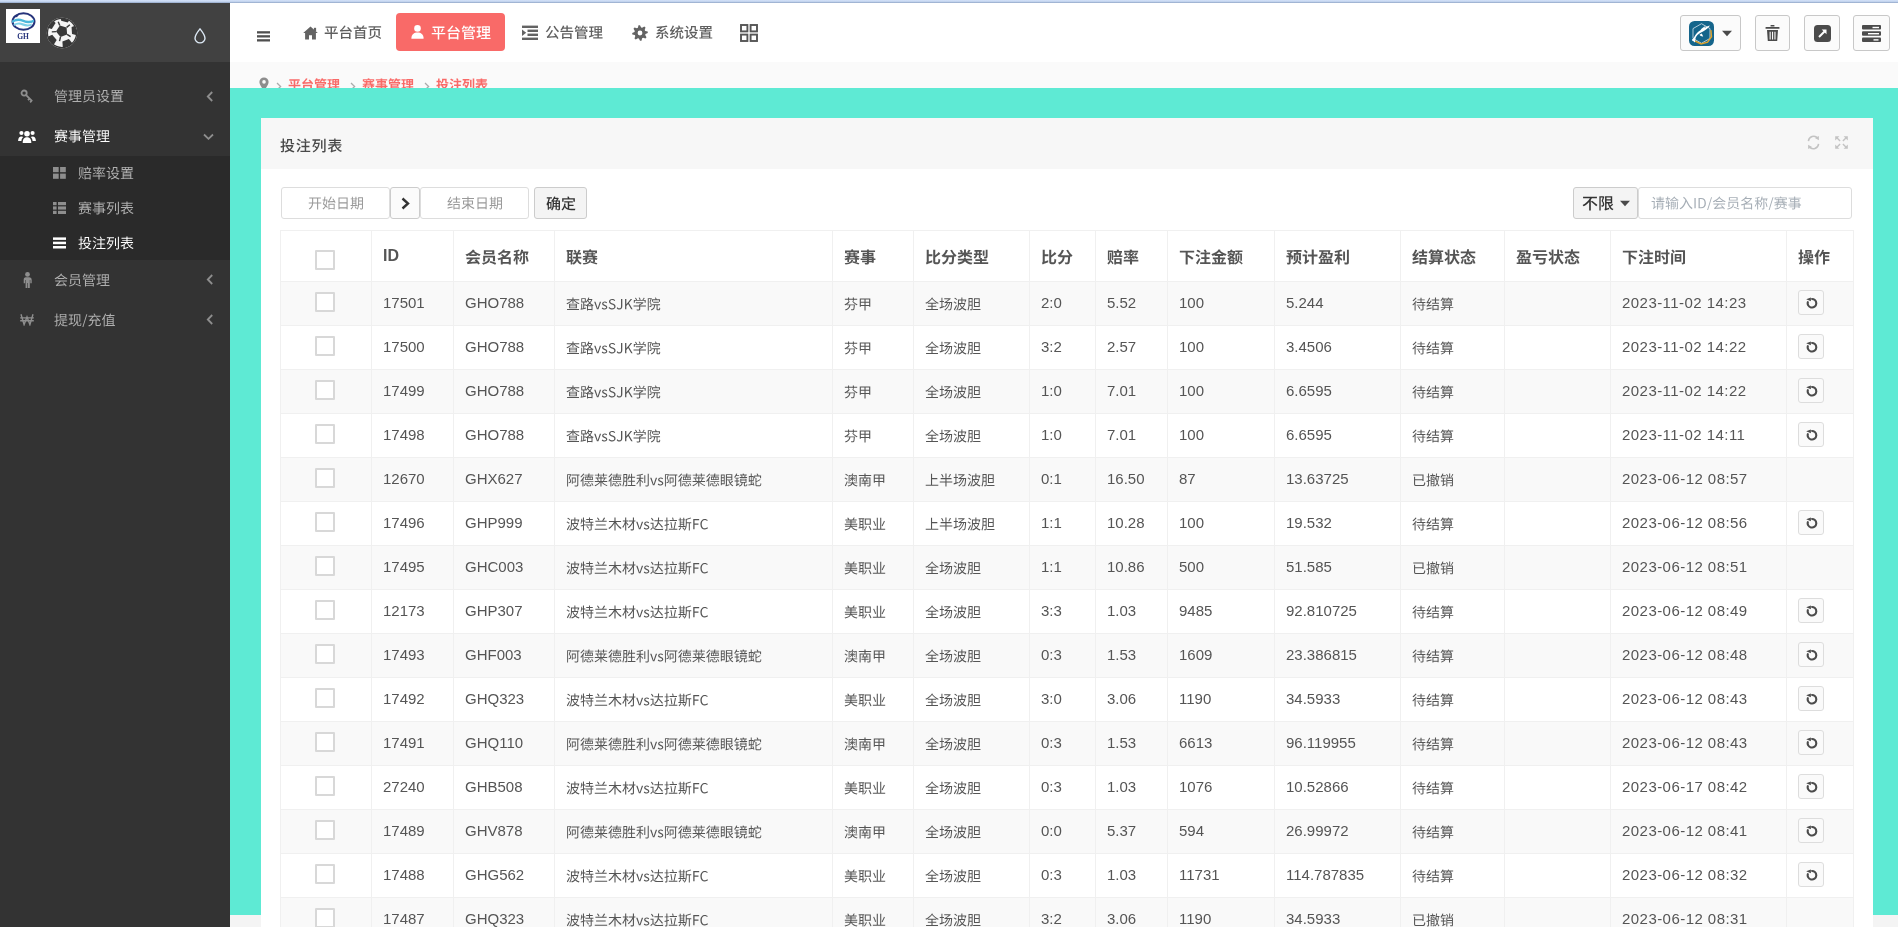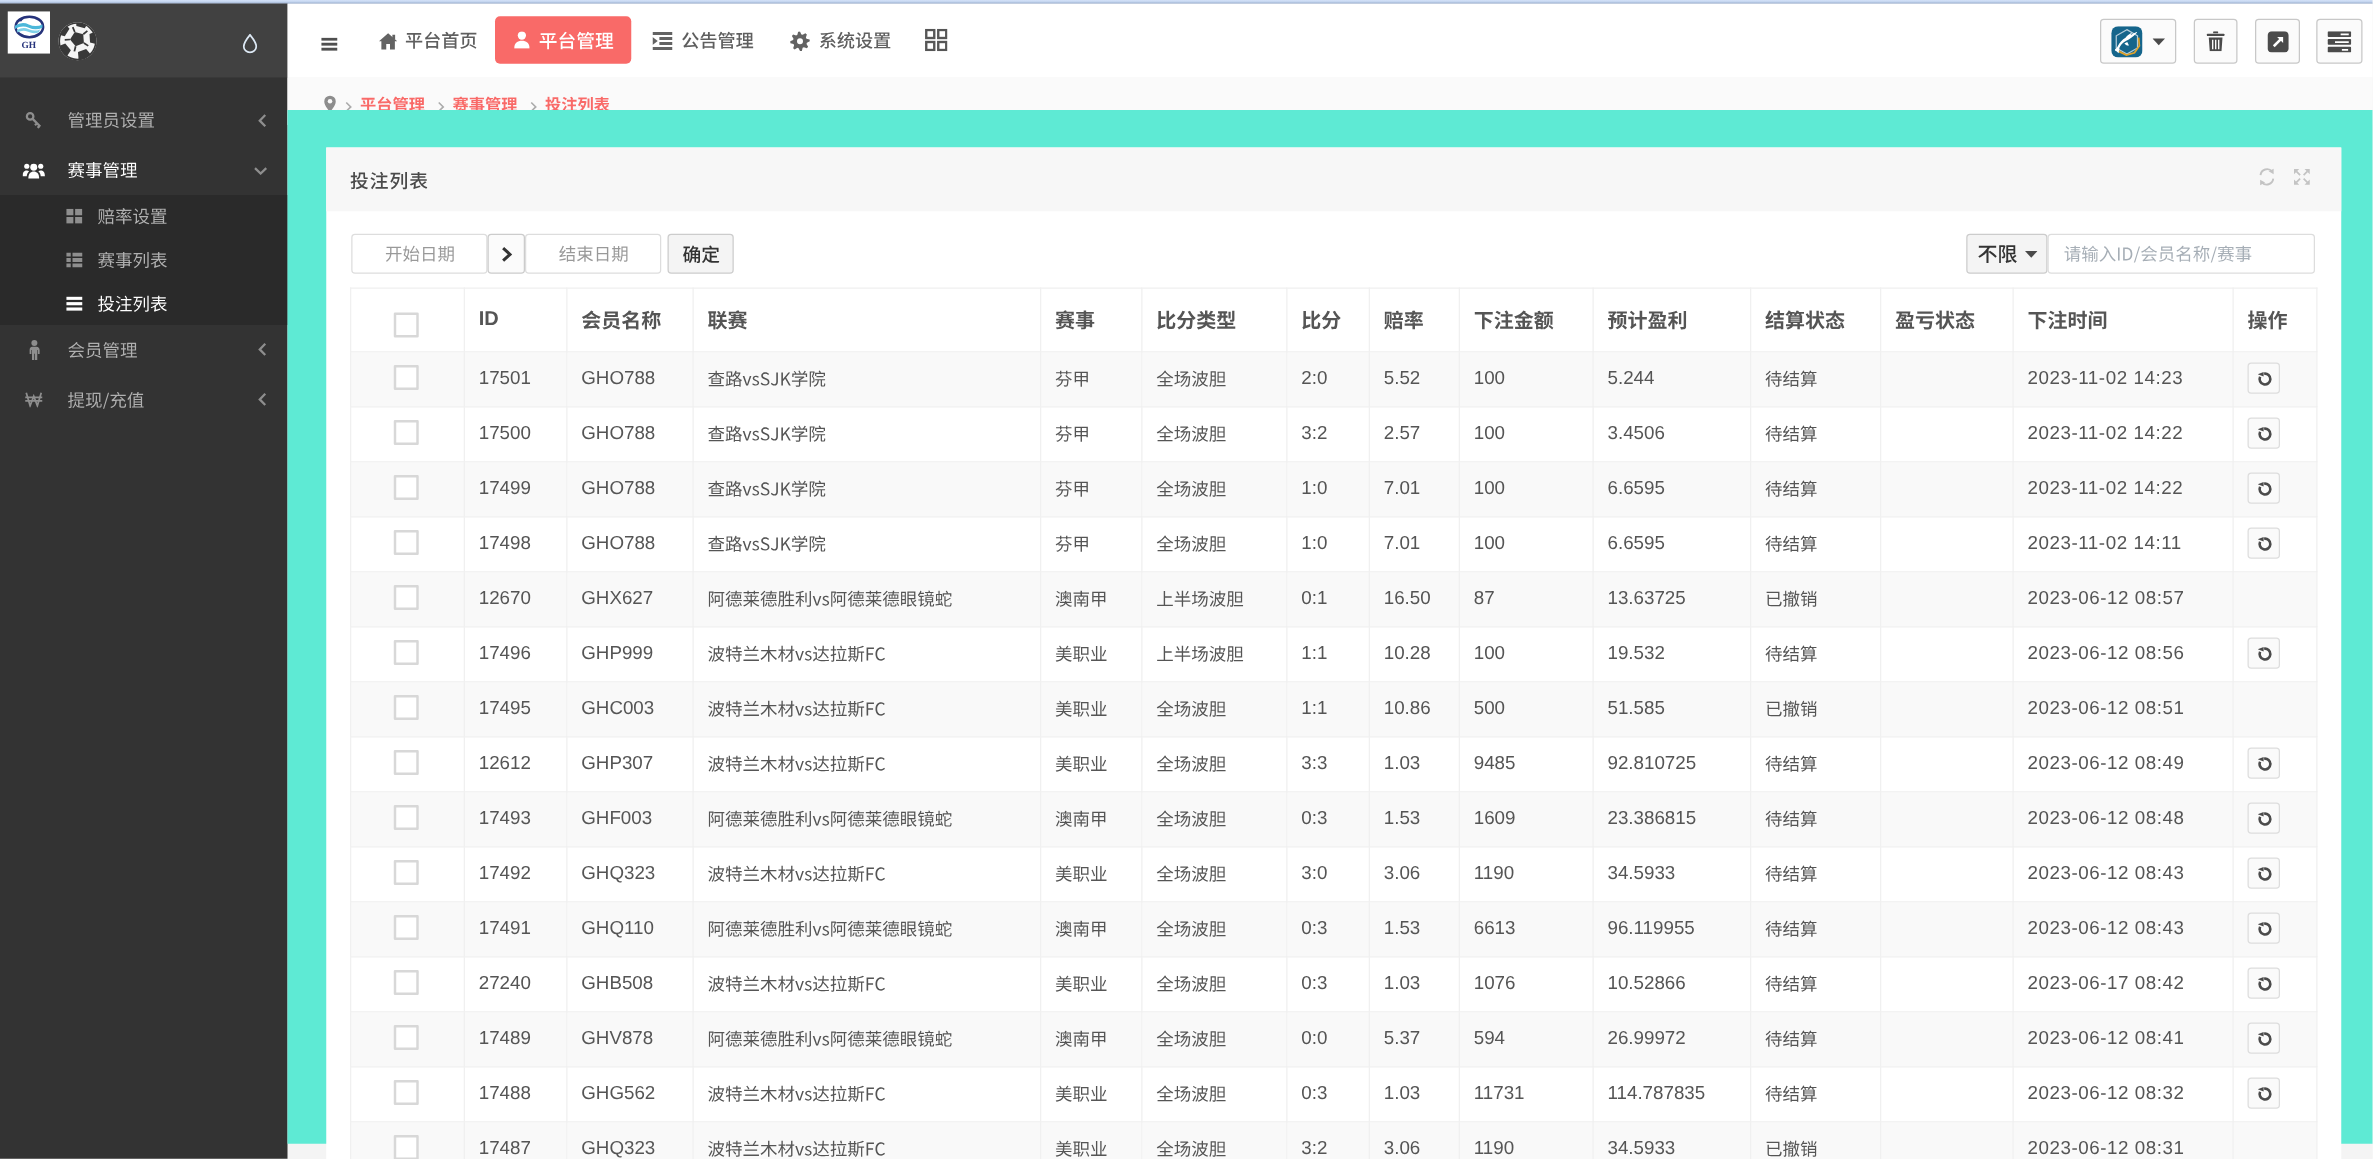--- a/index.html
+++ b/index.html
@@ -1143,21 +1143,21 @@
                   </g>
                 </svg></td>
               <td></td>
               <td class="dt">2023-06-12 08:51</td>
               <td></td>
             </tr>
 <tr class="even">
               <td>
                 <div class="cb"></div>
               </td>
-              <td>12612</td>
+              <td>12173</td>
               <td>GHP307</td>
               <td><svg style="width:142.5px;height:14.0px;" viewBox="0 -880 10179 1000" fill="#555">
                   <g transform="scale(1,-1)">
                     <use href="#r6ce2" x="0"></use>
                     <use href="#r7279" x="1000"></use>
                     <use href="#r5170" x="2000"></use>
                     <use href="#r6728" x="3000"></use>
                     <use href="#r6750" x="4000"></use>
                     <use href="#r0076" x="5000"></use>
                     <use href="#r0073" x="5521"></use>

